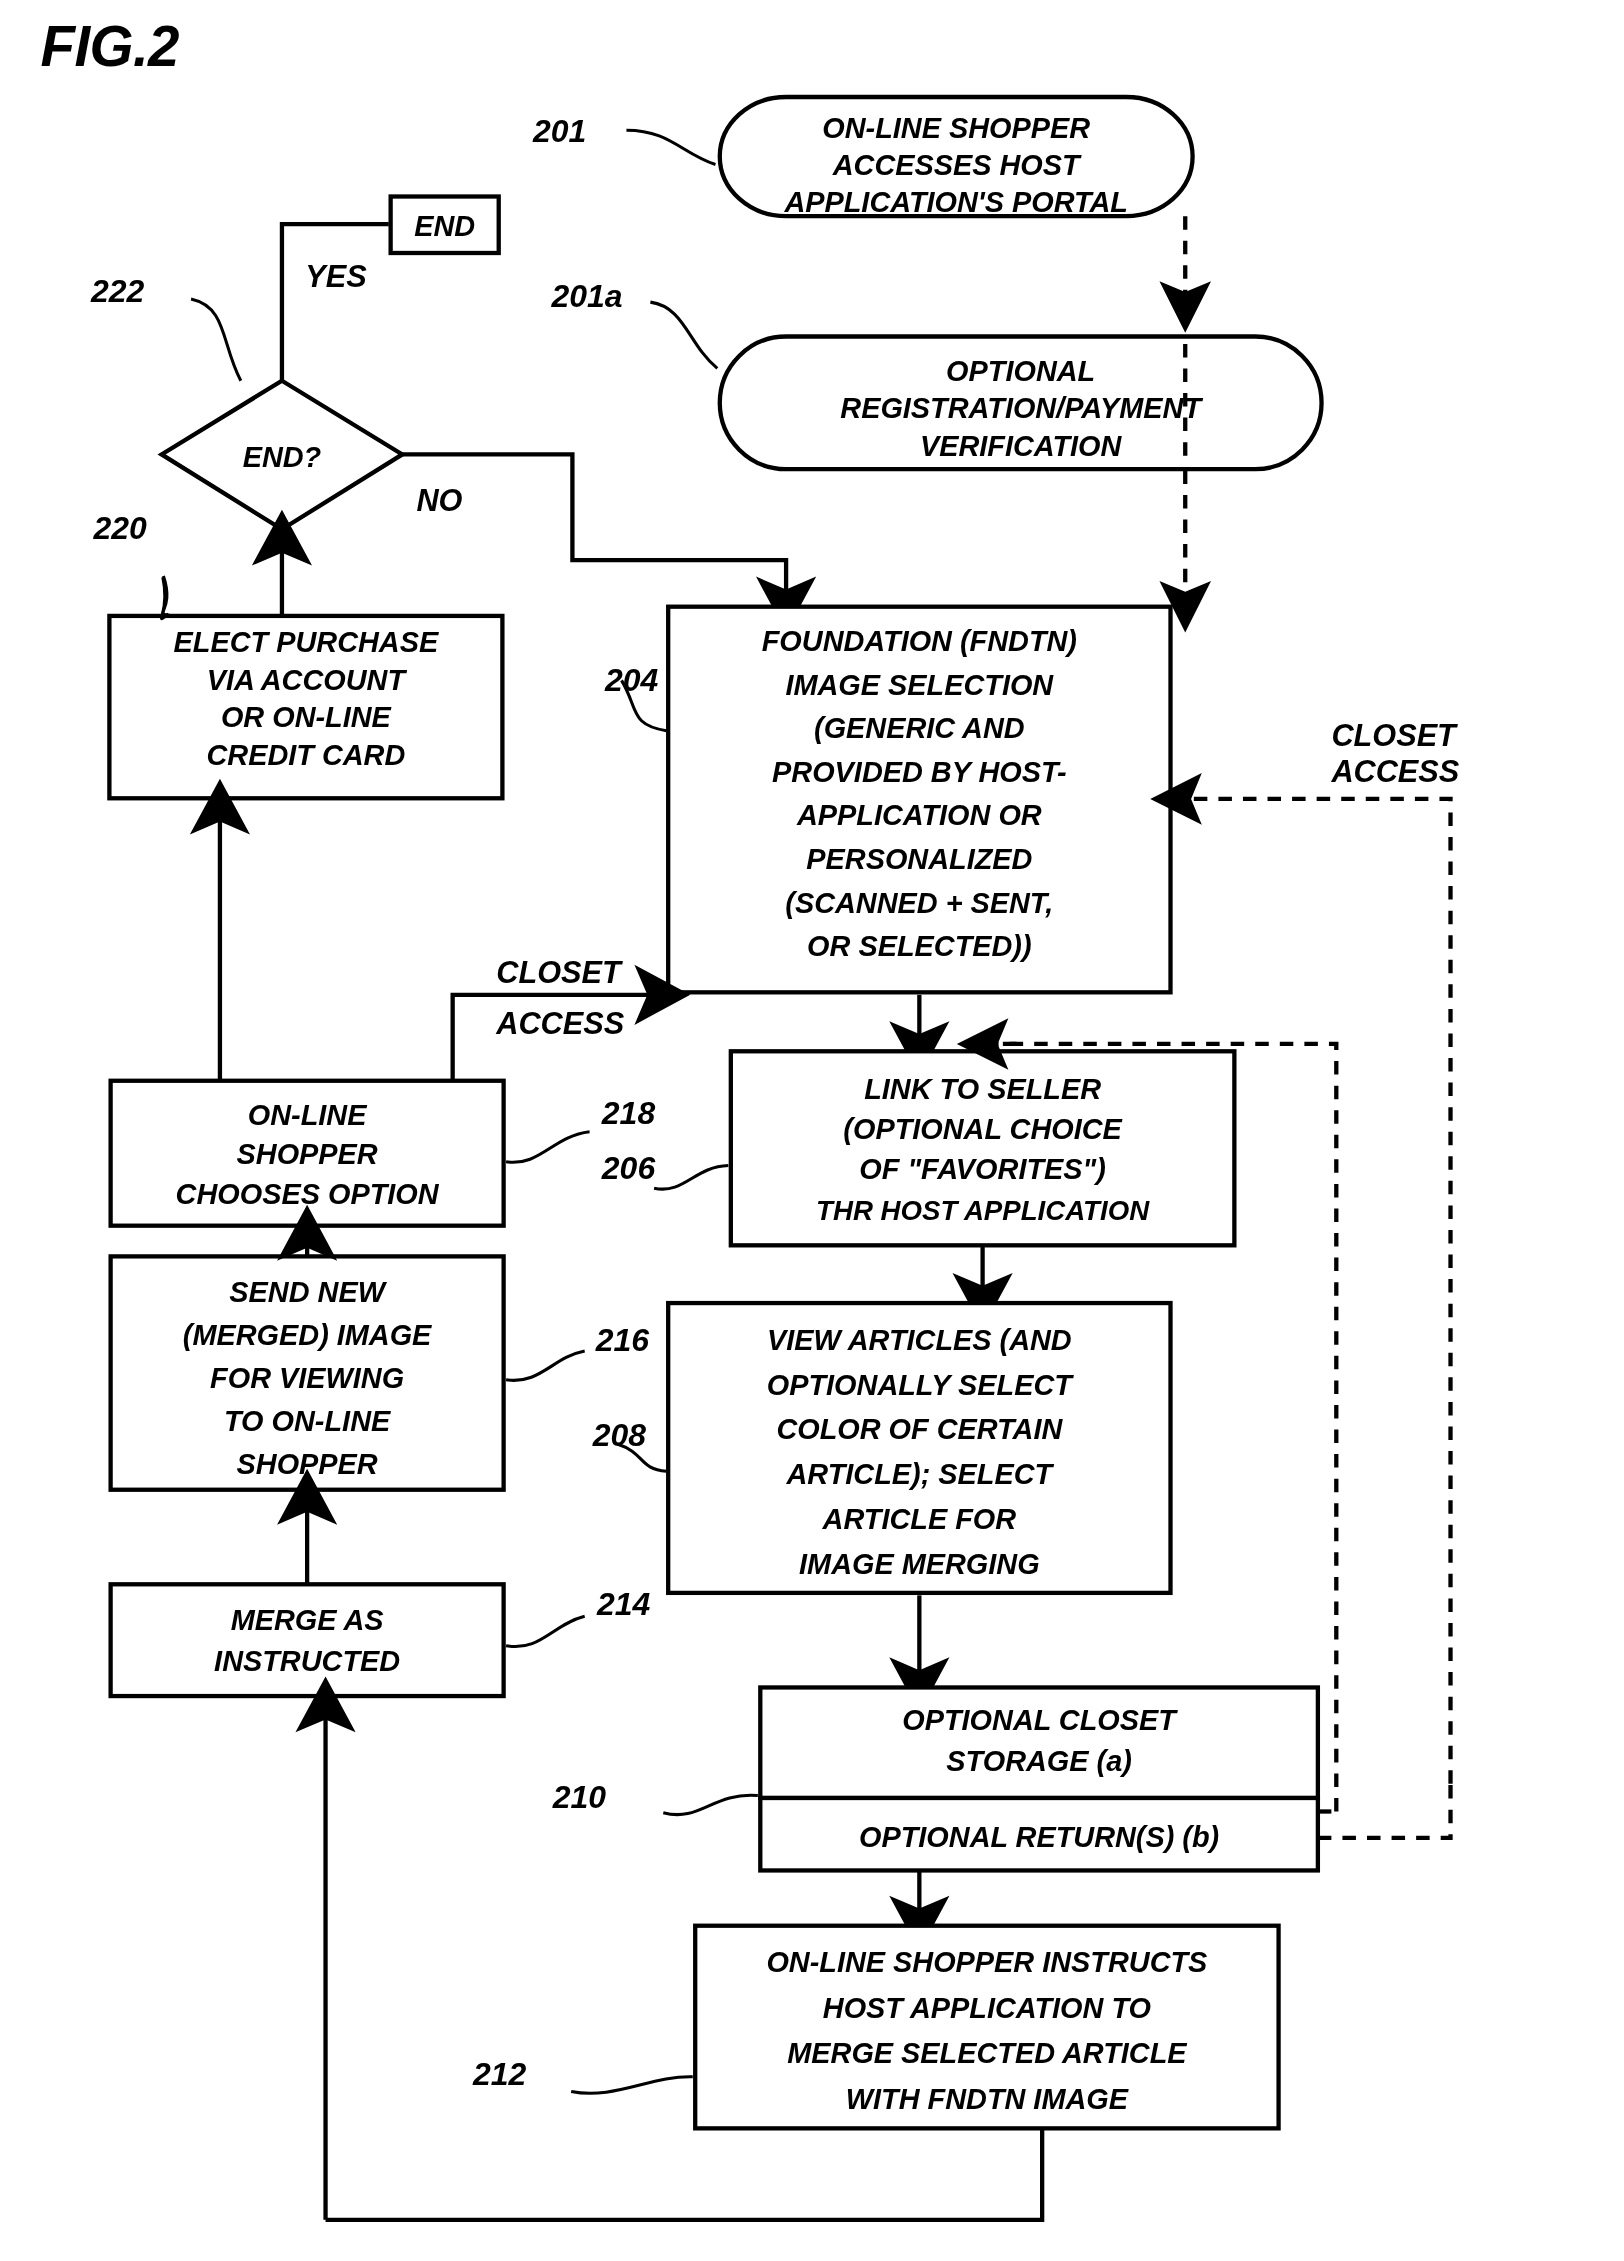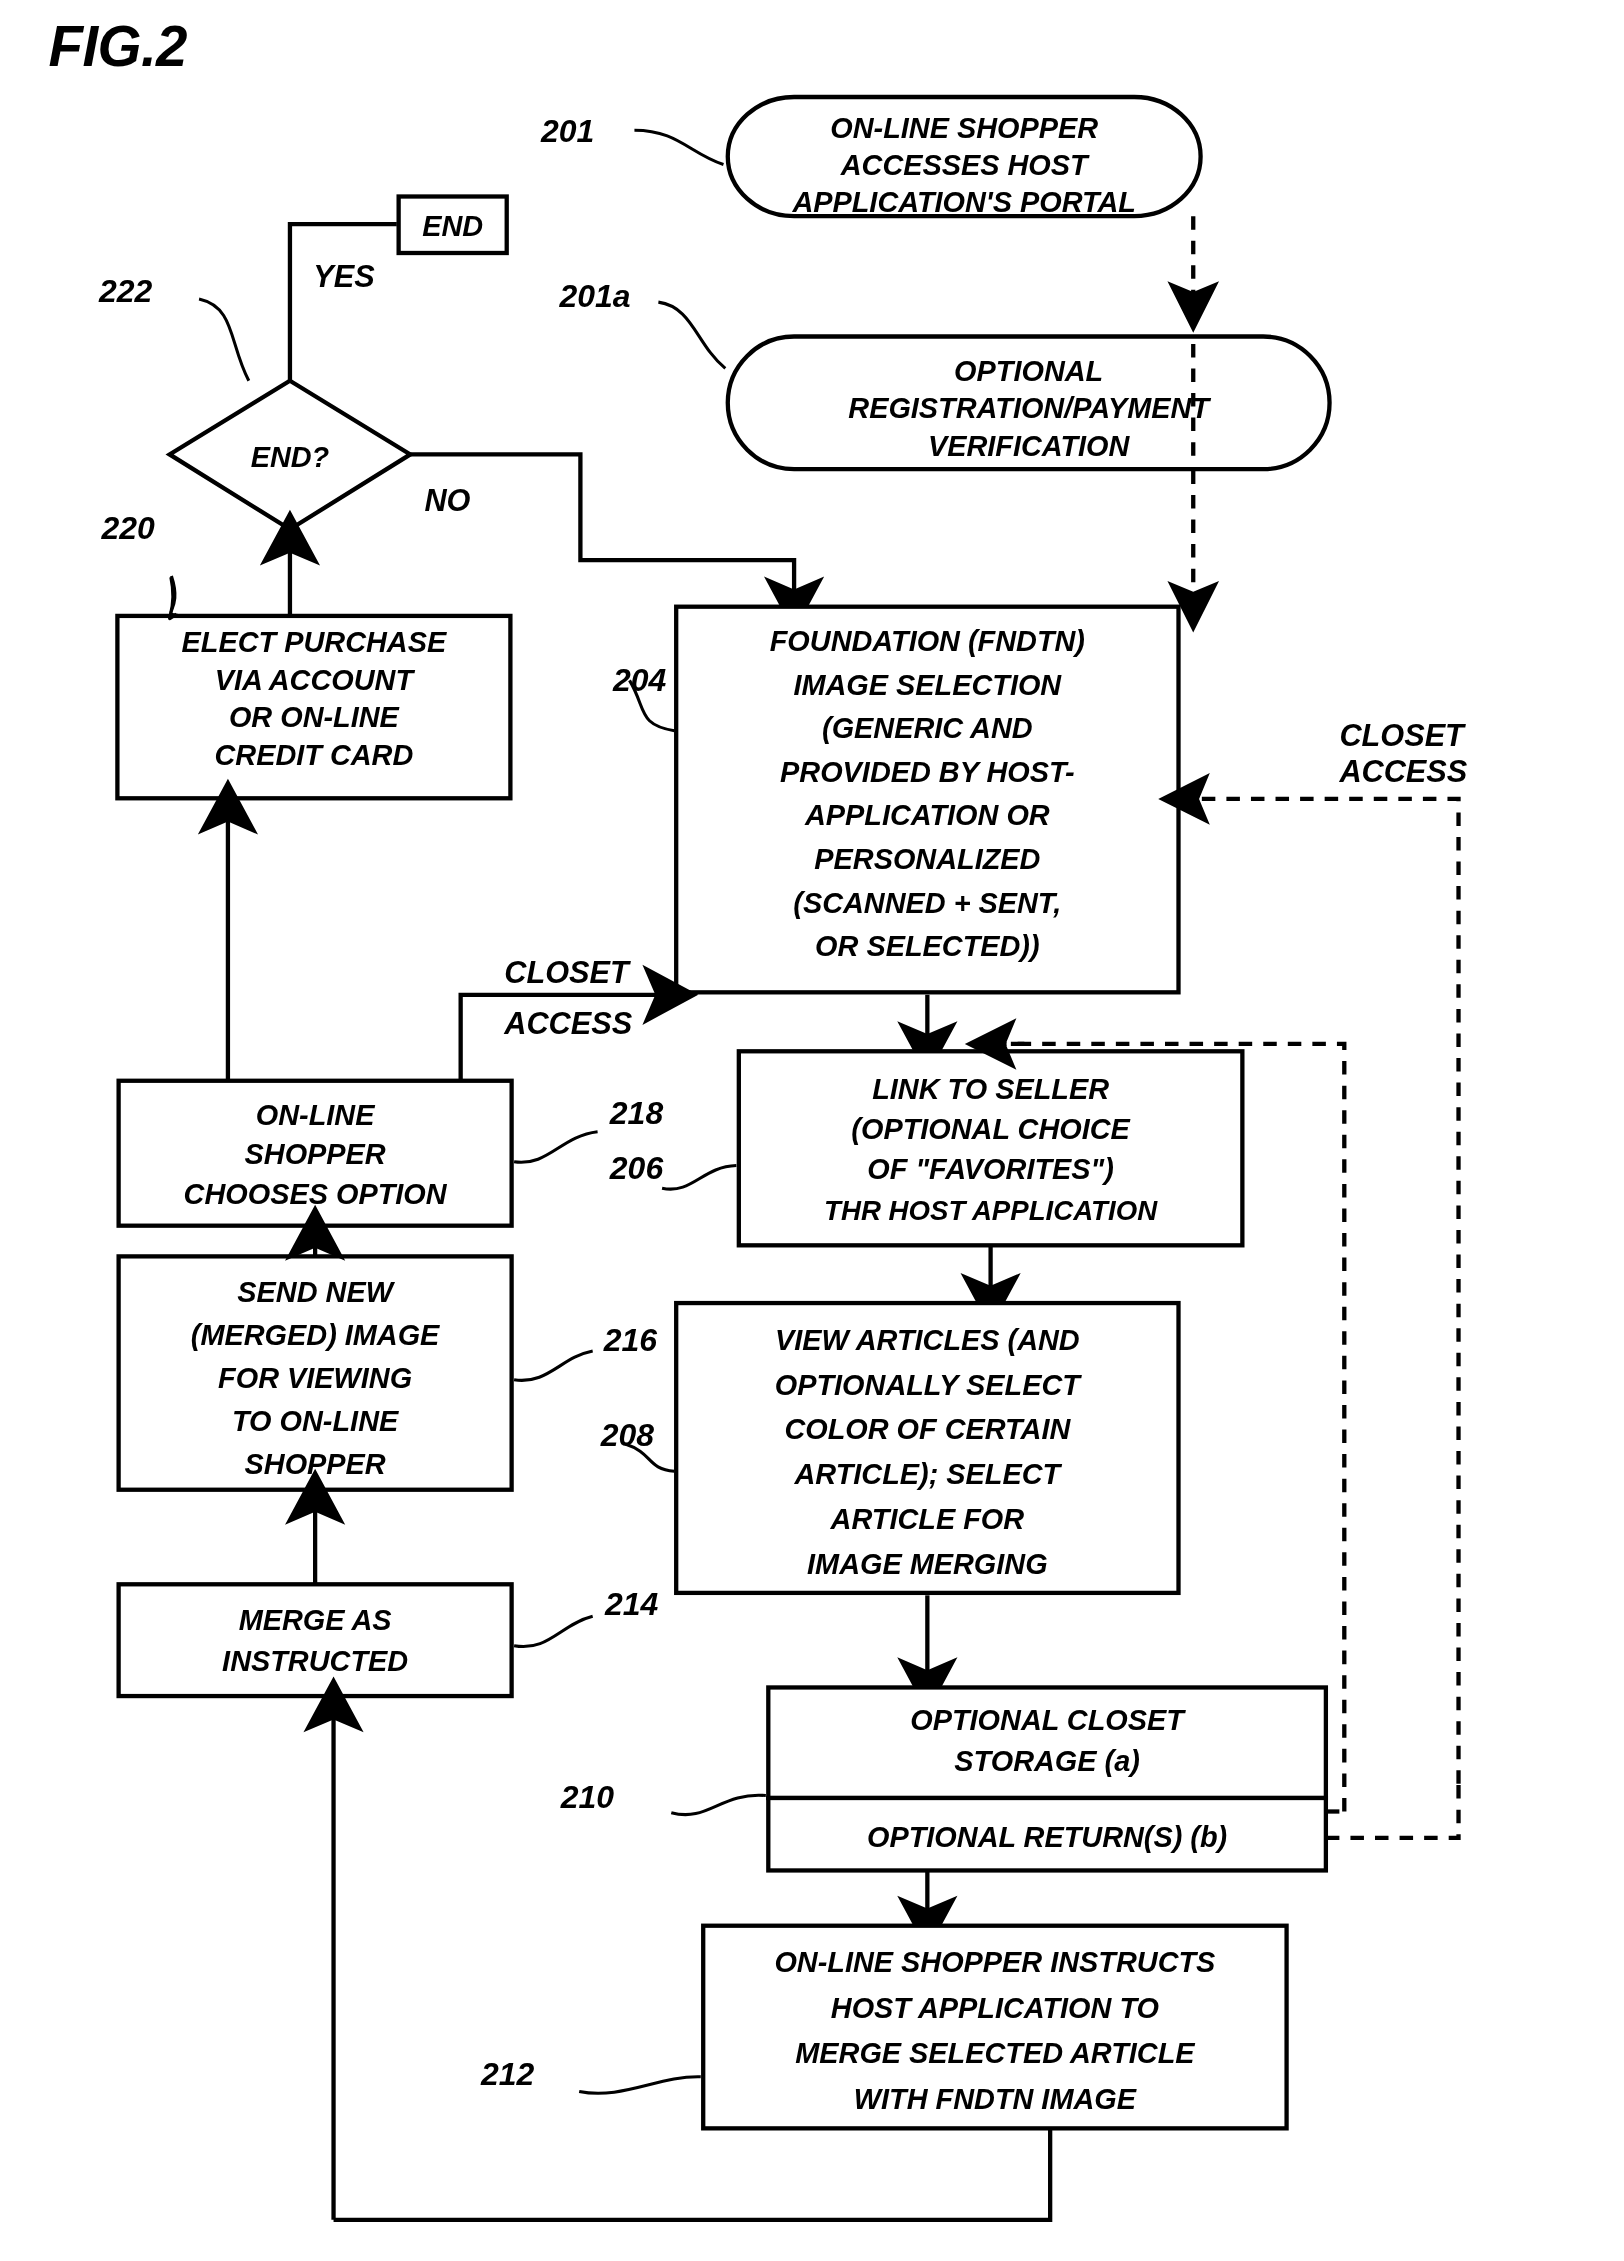--- a/index.html
+++ b/index.html
@@ -9,21 +9,21 @@
   }
   body {
     width: 1625px;
     height: 2261px;
     position: relative;
     font-family: "Liberation Sans", sans-serif;
     overflow: hidden;
   }
   #figure-root {
     position: absolute;
-    left: 8px; top: 0;
+    left: 0; top: 0;
     width: 1402px;
     height: 2261px;
   }
   svg.diagram {
     position: absolute;
     left: 0; top: 0;
     width: 1625px;
     height: 2261px;
     display: block;
   }

